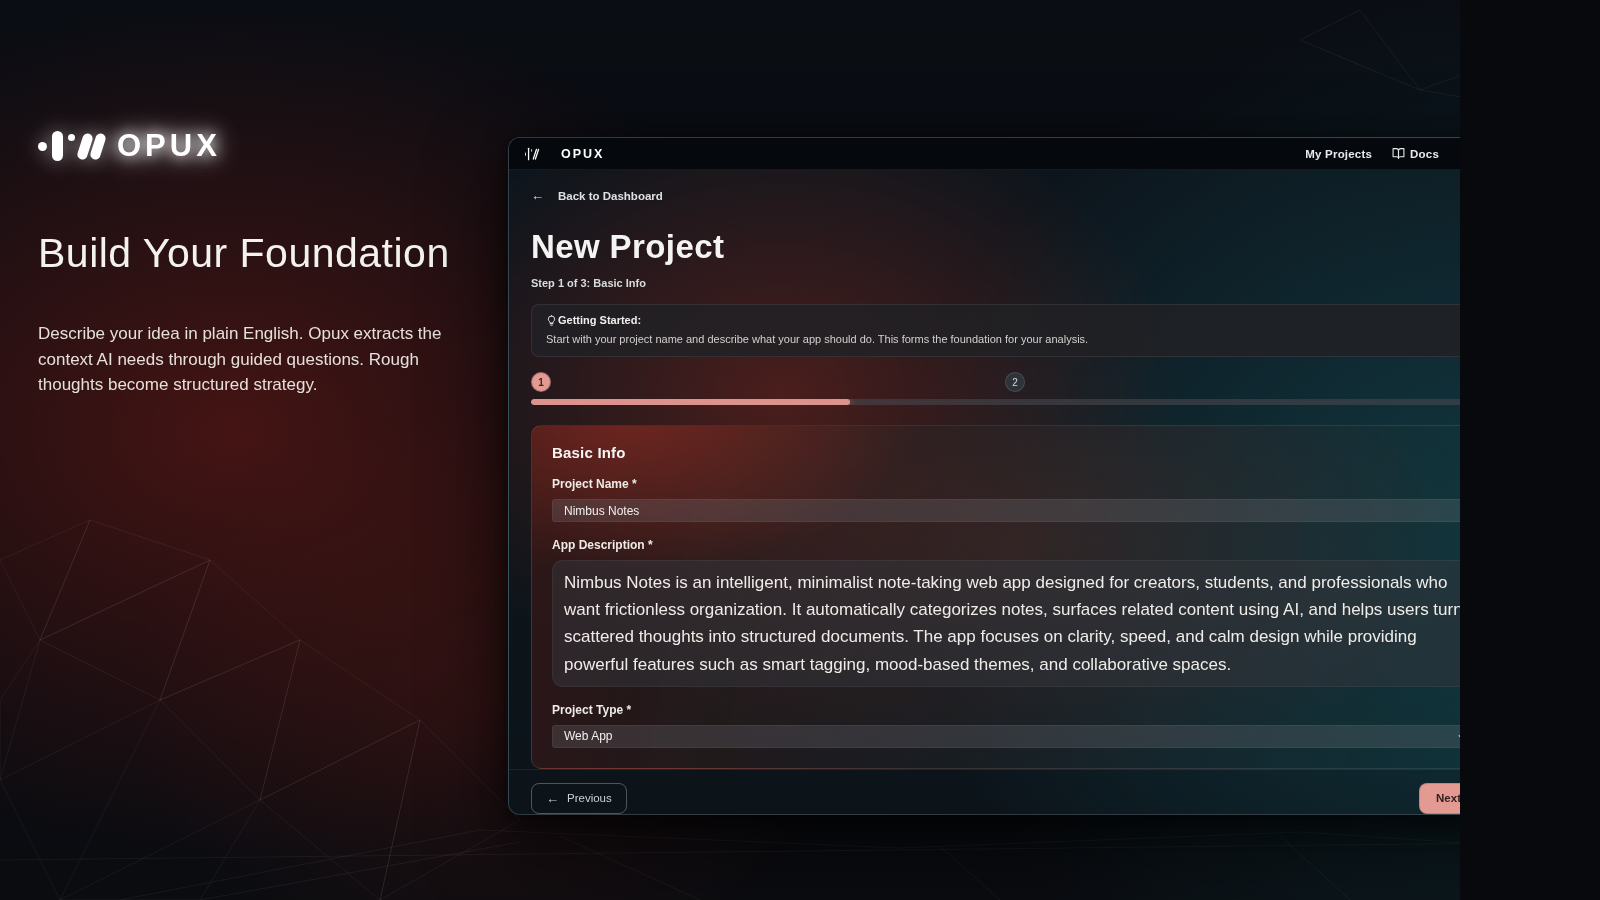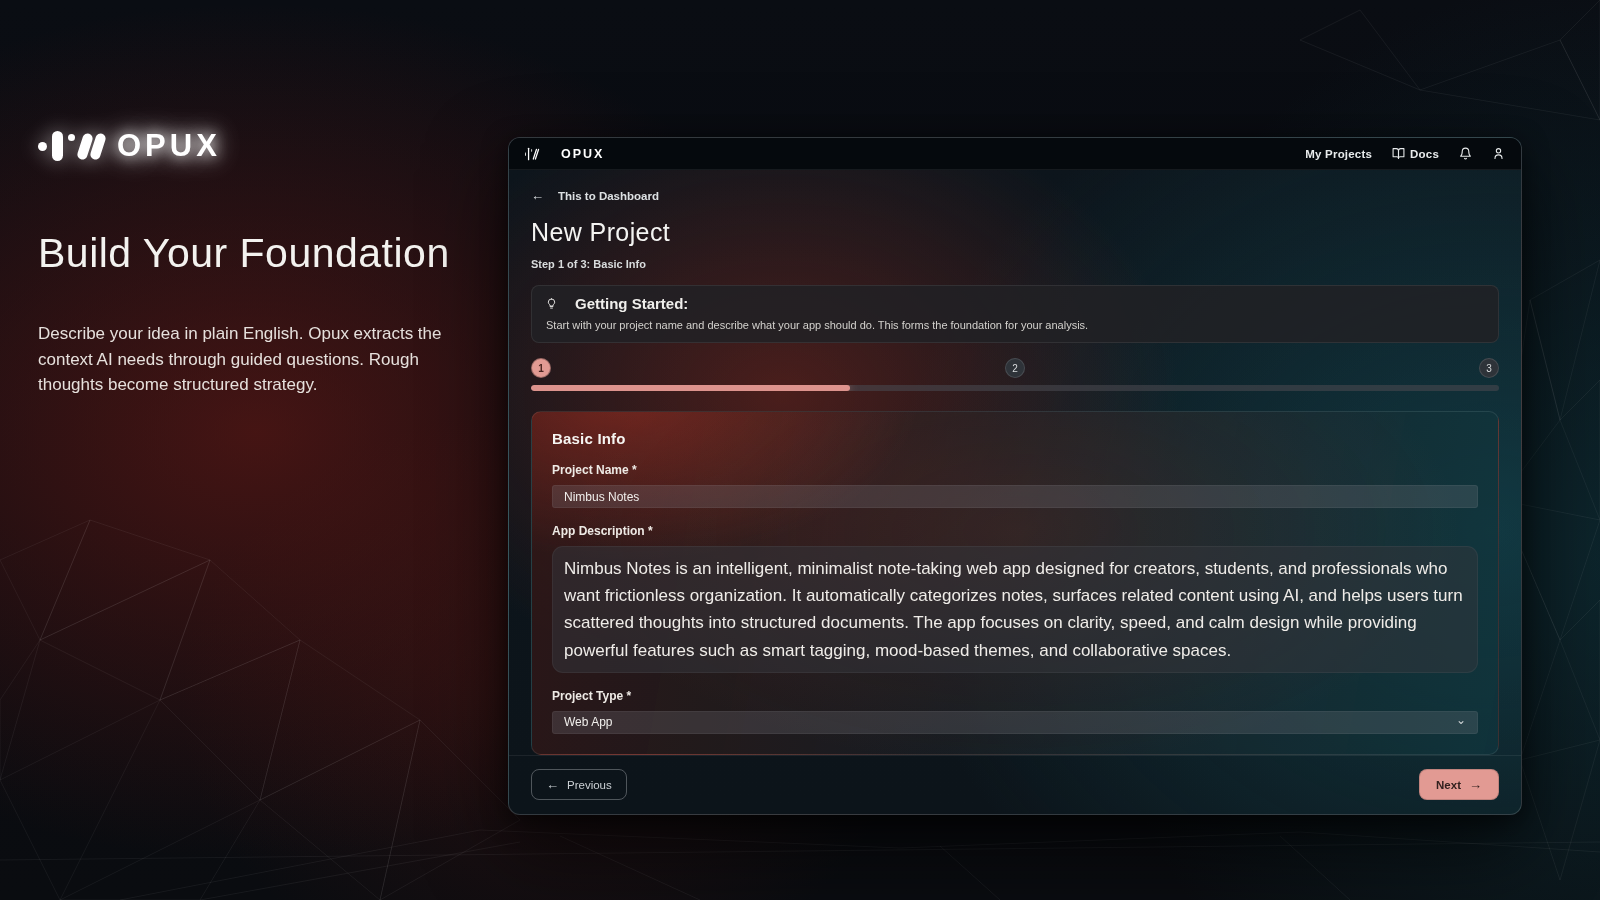--- a/index.html
+++ b/index.html
@@ -1,18 +1,18 @@
 <!DOCTYPE html>
 <html><head>
 <meta charset="utf-8">
 <style>
   * { margin:0; padding:0; box-sizing:border-box; }
   html,body { width:1600px; height:900px; overflow:hidden; background:#08090d;
     font-family:"Liberation Sans","DejaVu Sans",sans-serif; }
-  .page { position:relative; width:1600px; height:900px; overflow:hidden;
+  .page { position:relative; width:1460px; height:900px; overflow:hidden;
     background:
       radial-gradient(900px 650px at 16% 48%, rgba(118,28,22,0.55), transparent 66%),
       radial-gradient(520px 420px at 34% 78%, rgba(92,26,20,0.32), transparent 70%),
       radial-gradient(760px 820px at 102% 62%, rgba(18,74,84,0.42), transparent 72%),
       linear-gradient(180deg,#0a0d13 0%, #090b10 55%, #0a0c10 100%);
   }
   svg.wire { position:absolute; inset:0; z-index:0; }
 
   
   .hero { position:absolute; left:38px; top:128px; width:452px; z-index:2; }
@@ -50,26 +50,26 @@
   .topnav { display:flex; align-items:center; gap:20px; }
   .topnav a, .topnav button { background:none; border:none; color:#e8ebec; font-size:11.5px;
     font-weight:600; display:flex; align-items:center; gap:5px; cursor:pointer;
     font-family:inherit; letter-spacing:0.2px; }
   .topnav svg { display:block; }
 
   .content { flex:1 1 auto; padding:18px 22px 0 22px; display:flex; flex-direction:column; }
   .back { display:flex; align-items:center; gap:14px; color:#dde1e3; font-size:11.5px;
     font-weight:600; cursor:pointer; width:max-content; }
   .back .arr { font-size:13px; }
-  .page-title { margin-top:15px; color:#f4f4f2; font-size:25px; font-weight:400; letter-spacing:0.4px; }
+  .page-title { margin-top:25px; color:#f4f4f2; font-size:33px; font-weight:700; letter-spacing:0.4px; }
   .step-text { margin-top:11px; color:#d9dcdd; font-size:11px; font-weight:600; }
 
   .tip { margin-top:15px; background:rgba(33,33,36,0.85); border:1px solid rgba(255,255,255,0.08);
     border-radius:8px; padding:9px 14px 11px 14px; }
-  .tip-title { display:flex; align-items:center; gap:18px; color:#f0efec; font-size:15px; font-weight:700; }
+  .tip-title { display:flex; align-items:center; gap:1px; color:#f0efec; font-size:11px; font-weight:700; }
   .tip-body { margin-top:7px; color:#d3d1cd; font-size:11px; }
 
   .steps { margin-top:15px; position:relative; height:20px; }
   .step-circle { position:absolute; top:0; width:20px; height:20px; border-radius:50%;
     display:flex; align-items:center; justify-content:center; font-size:10px; }
   .step-circle.current { left:0; background:#e29a93; color:#49231f; font-weight:700;
     border:1px solid rgba(0,0,0,0.3); }
   .step-circle.future { background:#2e3339; color:#d7dadc; border:1px solid rgba(255,255,255,0.12); }
   .step-2 { left:50%; transform:translateX(-50%); }
   .step-3 { right:0; }
@@ -172,21 +172,21 @@
             <path d="M5.5 21a6.5 6.5 0 0 1 13 0"></path>
           </svg>
         </button>
       </nav>
     </header>
 
     <div class="content">
 
       <a class="back">
         <span class="arr">←</span>
-        <span>This to Dashboard</span>
+        <span>Back to Dashboard</span>
       </a>
 
       <h2 class="page-title">New Project</h2>
       <div class="step-text">Step 1 of 3: Basic Info</div>
 
       <div class="tip">
         <div class="tip-title">
           <svg width="11" height="11" viewBox="0 0 24 24" stroke="#f0efec" stroke-width="2" fill="none" stroke-linecap="round" stroke-linejoin="round">
             <path d="M9 18h6"></path>
               <path d="M10 22h4"></path>

